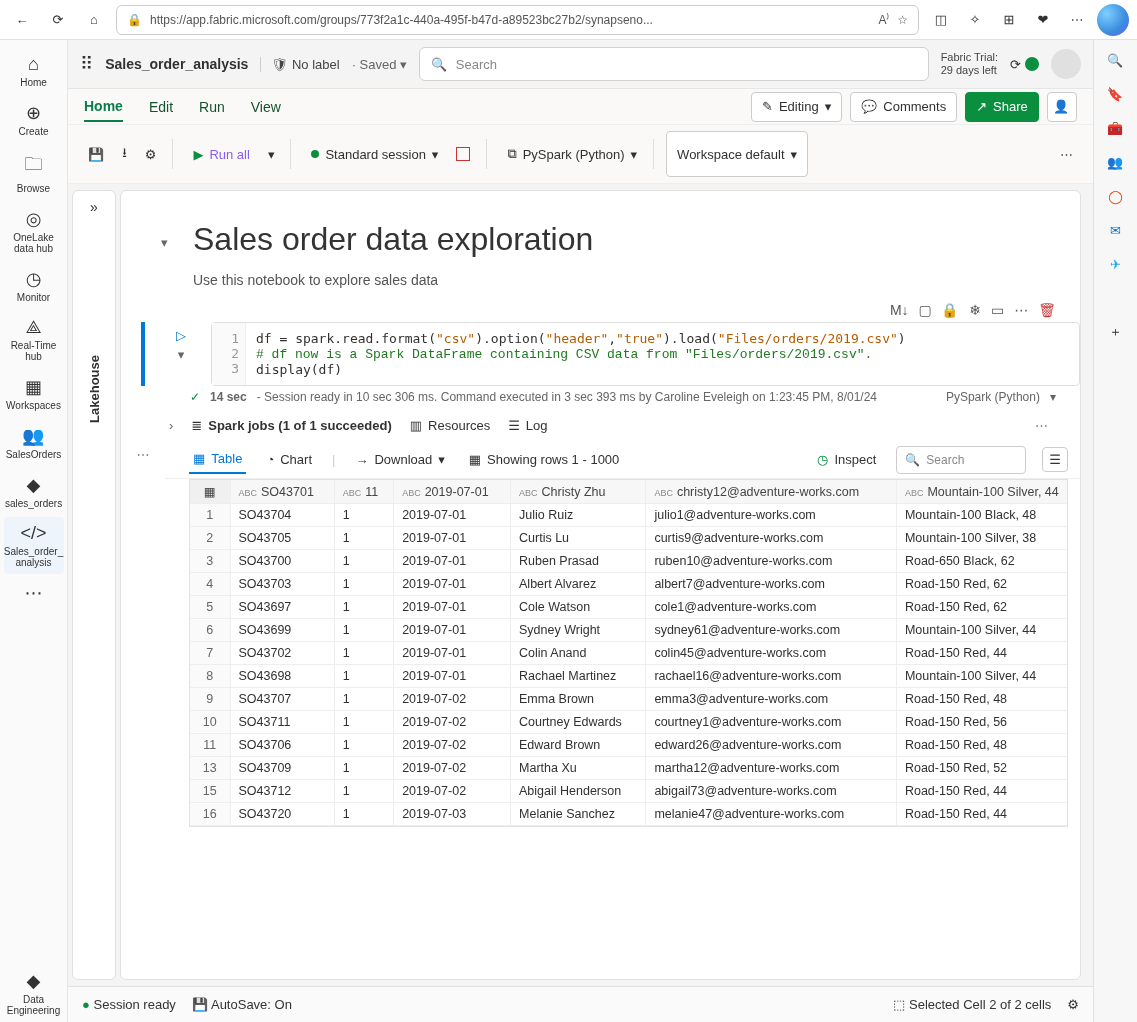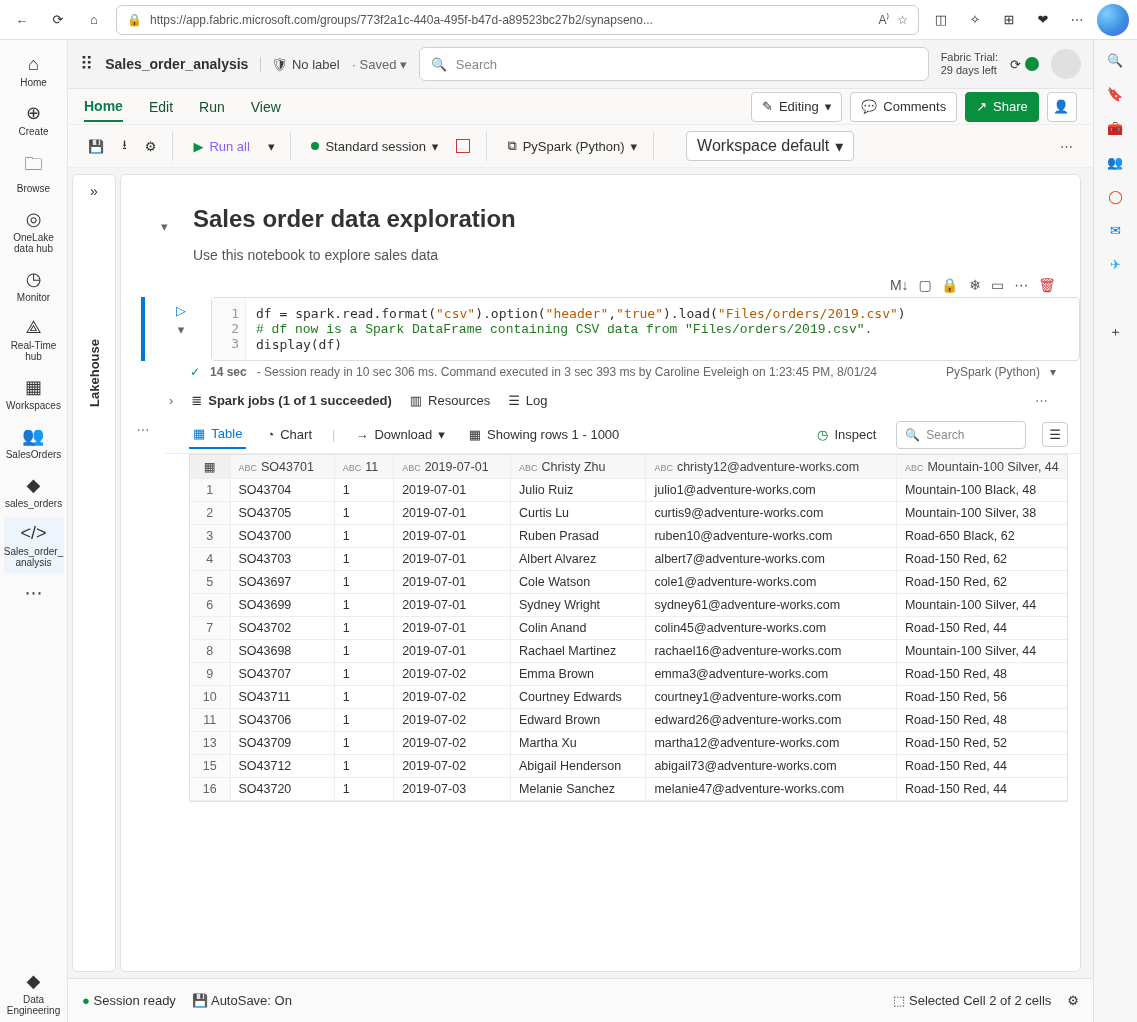--- a/index.html
+++ b/index.html
@@ -34,32 +34,32 @@
 .ribbon-tabs { display: flex; align-items: center; padding: 0 16px; gap: 26px; height: 36px; background: #faf9f8; border-top:1px solid #e5e5e5;}
 .rtab { font-size: 14px; color: #14532d; padding: 6px 0; cursor: pointer; }
 .rtab.active { color: #0a7d4d; font-weight: 600; border-bottom: 2px solid #0a7d4d; }
 .ribbon-right { margin-left: auto; display: flex; gap: 8px; align-items: center; }
 .pill { height: 30px; border: 1px solid #ccc; border-radius: 4px; background: #fff; display: flex; align-items: center; padding: 0 10px; gap: 6px; font-size: 13px; cursor: pointer; }
 .pill.green { background: #0a8f3f; color: #fff; border-color: #0a8f3f; }
 
 .toolbar { display: flex; align-items: center; padding: 6px 12px; gap: 8px; background: #faf9f8; border-top:1px solid #eee; border-bottom:1px solid #eee;}
 .tb-btn { height: 30px; display: flex; align-items: center; padding: 0 8px; gap: 6px; font-size: 13px; border-radius: 4px; cursor: pointer; }
 .tb-group { display: flex; align-items: center; gap: 2px; border-right: 1px solid #ddd; padding-right: 8px; margin-right:4px;}
-.tb-sel { height: 30px; border: 1px solid #ccc; border-radius: 4px; background: #fff; display: flex; align-items: center; padding: 0 10px; gap: 6px; font-size: 16px; cursor: pointer; margin-left: 20px; }
+.tb-sel { height: 46px; border: 1px solid #ccc; border-radius: 4px; background: #fff; display: flex; align-items: center; padding: 0 10px; gap: 6px; font-size: 13px; cursor: pointer; }
 .green-dot { width:8px; height:8px; border-radius:50%; background:#0a8f3f; }
 .red-sq { width:14px; height:14px; border:1.5px solid #c33; }
 
 .workspace { flex: 1; display: flex; overflow: hidden; padding: 0 8px 0 0; }
 .side-panel { position:relative; width: 44px; background: #fff; border: 1px solid #e1e1e1; border-radius: 6px; margin: 6px 0 6px 4px; display:flex; flex-direction:column; align-items:center; padding-top:8px;}
 .side-panel .expand { font-size:14px; cursor:pointer;}
 .side-panel .vlabel { writing-mode: vertical-rl; transform: rotate(180deg); margin-top: 140px; font-size:13px; font-weight:600; }
 .nb { flex:1; background:#fff; border:1px solid #e1e1e1; border-radius:6px; margin:6px 4px; padding: 10px 0 0 0; display:flex; flex-direction:column; overflow:hidden;}
 .nb-title { display:flex; align-items:flex-start; padding: 20px 40px 10px 40px; gap:12px;}
 .nb-title .chev { width:20px; color:#666; cursor:pointer; margin-top:14px;}
-.nb-title h1 { font-size: 24px; font-weight:700; color:#333; }
+.nb-title h1 { font-size: 32px; font-weight:400; color:#333; }
 .nb-title .sub { font-size:14px; color:#555; margin-top:14px;}
 .cell-toolbar { display:flex; gap:10px; justify-content:flex-end; padding: 4px 24px; color:#555; font-size:14px;}
 .cell-toolbar span { cursor:pointer; }
 .cell { border-left: 4px solid #0078d4; margin-left: 20px; padding-left: 6px; display:flex; }
 .cell .gutter { width:60px; display:flex; flex-direction:column; align-items:center; padding-top:6px; gap:4px; color:#0078d4;}
 .cell .gutter .play { color:#0078d4; cursor:pointer;}
 .cell .body { flex:1; }
 .code-box { border:1px solid #ddd; border-radius:4px; background:#fff; display:flex; }
 .linenos { width:34px; text-align:right; padding:8px 6px; color:#999; font-family: Consolas, monospace; font-size:13px; border-right:1px solid #eee; background:#fafafa;}
 .code { padding:8px 10px; font-family: Consolas, monospace; font-size:13px; white-space:pre; overflow-x:auto;}
@@ -77,21 +77,21 @@
 .out-toolbar .spacer { flex:1; }
 .out-toolbar .sbox { height:28px; border:1px solid #ccc; border-radius:4px; display:flex; align-items:center; padding:0 8px; gap:6px; font-size:12px; color:#888; width:130px;}
 .out-more-btn { margin-left:auto; padding:0 8px; cursor:pointer; color:#666;}
 .table-wrap { flex:1; overflow:auto; margin:0 12px 6px 24px; border:1px solid #e1e1e1; font-size:12.5px;}
 table { border-collapse: collapse; width:100%; min-width:900px;}
 th, td { border-right:1px solid #eee; border-bottom:1px solid #eee; padding:4px 8px; text-align:left; white-space:nowrap; overflow:hidden; text-overflow:ellipsis;}
 th { background:#f7f7f7; font-weight:400; color:#444; position:sticky; top:0;}
 th .type { font-size:9px; color:#888; margin-right:4px;}
 td.idx { text-align:center; color:#666; background:#fafafa; width:40px;}
 th.idx { background:#f0f0f0; width:40px; text-align:center;}
-.status-bar { height:44px; border-top:1px solid #e1e1e1; background:#fafafa; display:flex; align-items:center; padding:0 14px; gap:16px; font-size:13px; color:#333;}
+.status-bar { height:36px; border-top:1px solid #e1e1e1; background:#fafafa; display:flex; align-items:center; padding:0 14px; gap:16px; font-size:13px; color:#333;}
 .status-bar .spacer { flex:1; }
 </style>
 </head>
 <body>
 
 <div class="browser-bar">
   <div class="browser-btn">←</div>
   <div class="browser-btn">⟳</div>
   <div class="browser-btn">⌂</div>
   <div class="url-bar">

